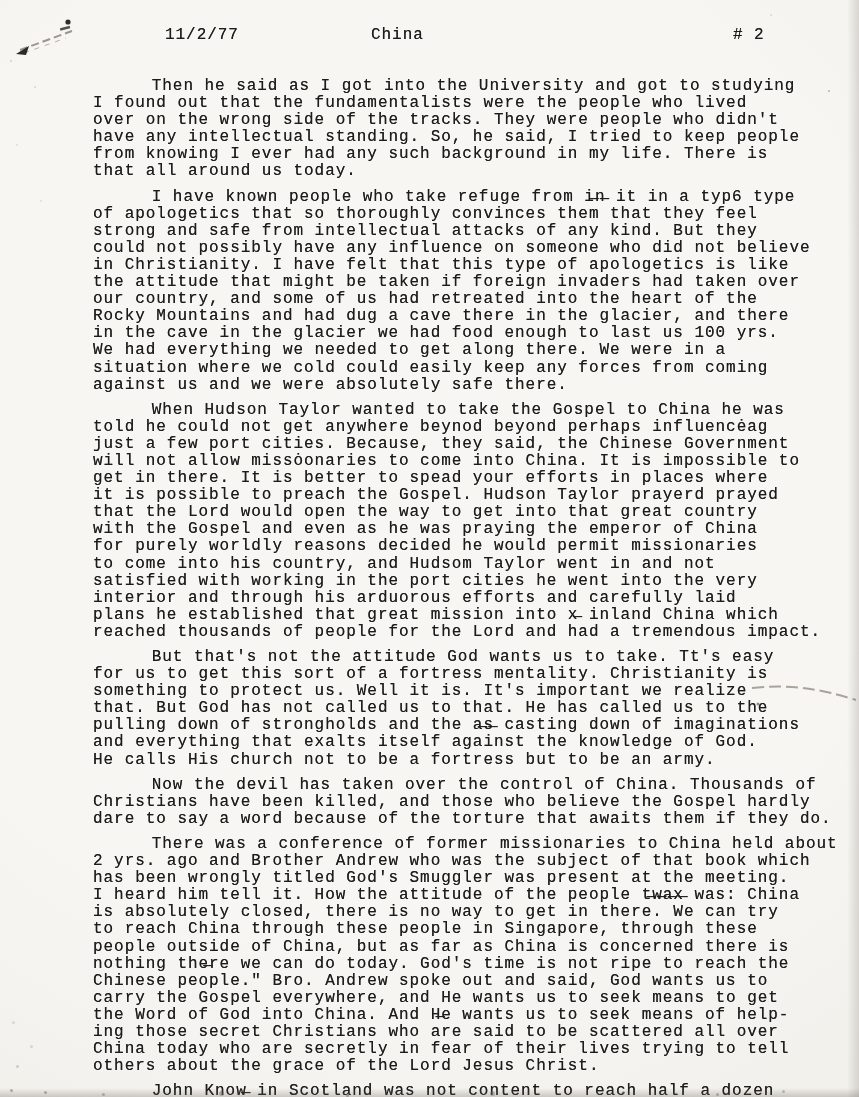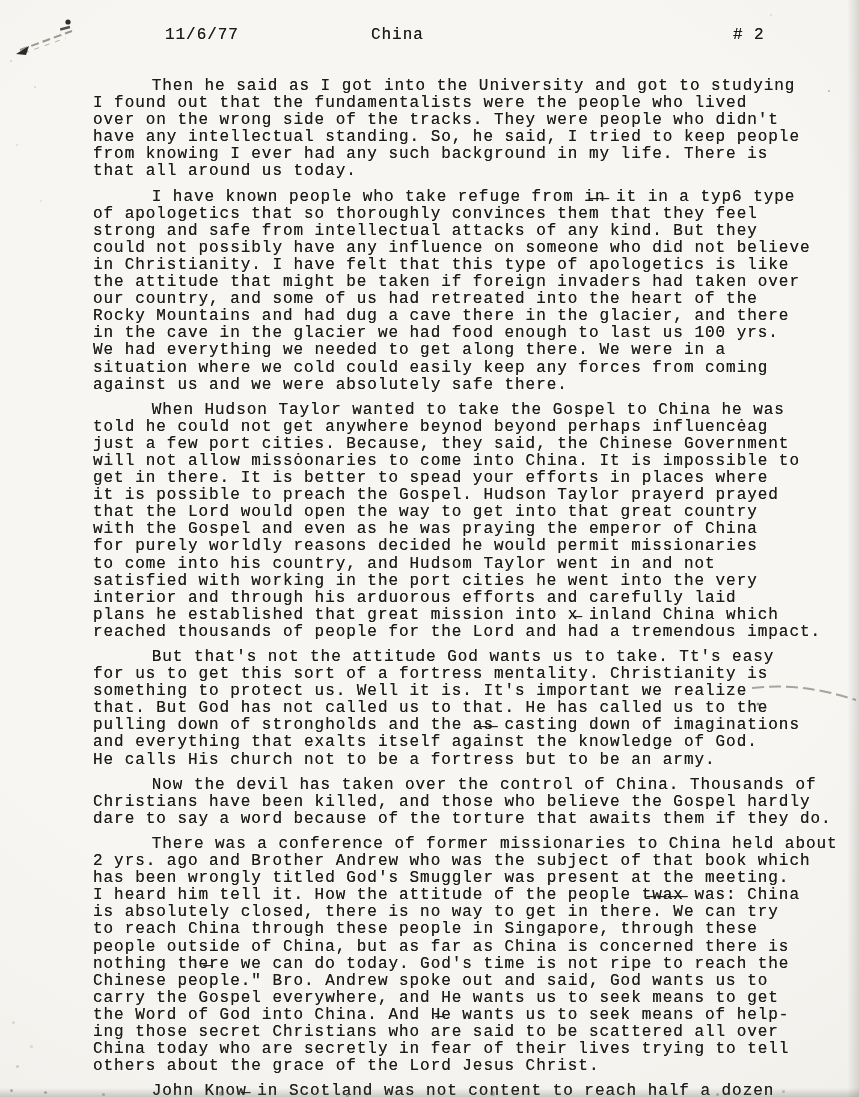--- a/index.html
+++ b/index.html
@@ -81,21 +81,21 @@
     <circle cx="60" cy="8" r="2.6" fill="#2f2d2a"></circle>
     <rect x="52" y="13" width="10" height="2.6" fill="#55524d" transform="rotate(-14 57 14)"></rect>
   </svg>
 
   <svg class="mark-right" width="111" height="26" viewBox="0 0 111 26">
     <path d="M4 6 C 40 2, 70 6, 108 18" fill="none" stroke="#a8a49c" stroke-width="2" stroke-dasharray="12 5"></path>
     <circle cx="10" cy="22" r="1.5" fill="#8d8982"></circle>
   </svg>
 
   <header class="hdr">
-    <span class="hdr-date">11/6/77</span>
+    <span class="hdr-date">11/2/77</span>
     <span class="hdr-title">China</span>
     <span class="hdr-page"># 2</span>
   </header>
 
   <main class="doc-body">
     <p>     Then he said as I got into the University and got to studying
 I found out that the fundamentalists were the people who lived
 over on the wrong side of the tracks. They were people who didn't
 have any intellectual standing. So, he said, I tried to keep people
 from knowing I ever had any such background in my life. There is

